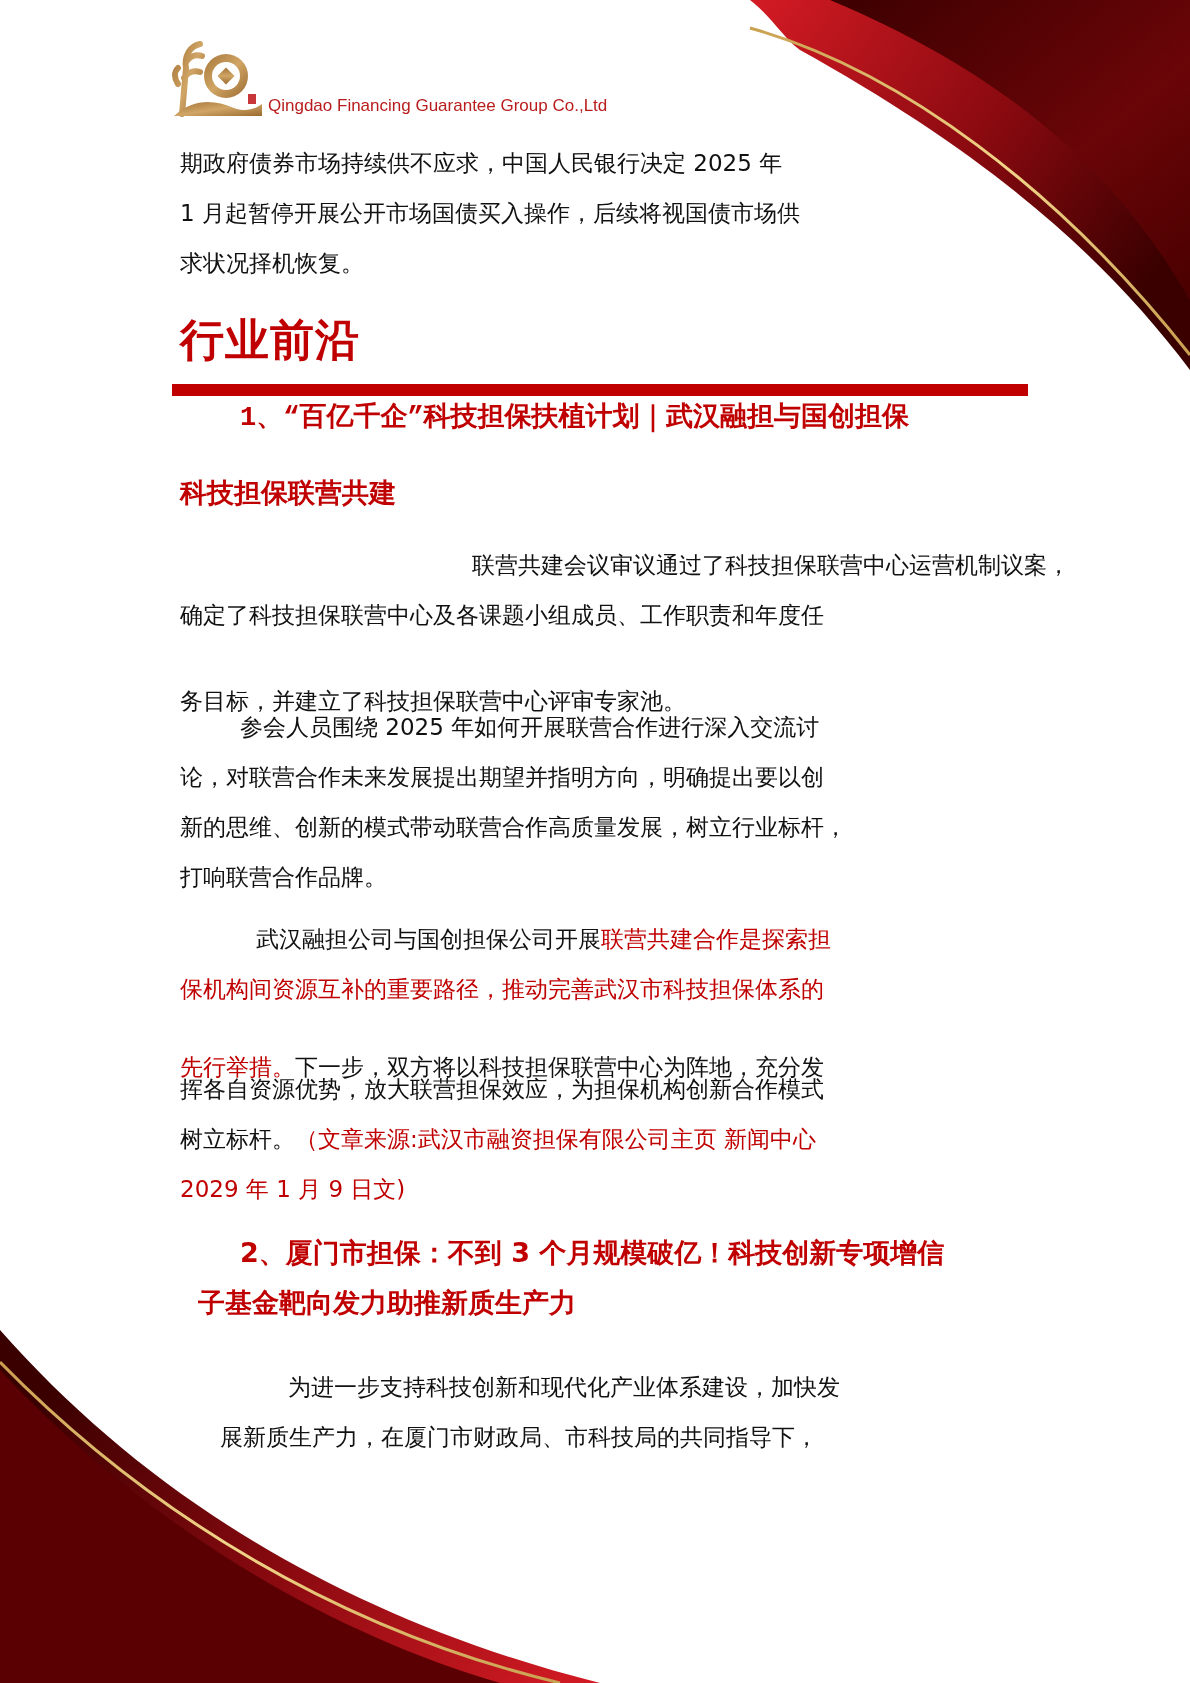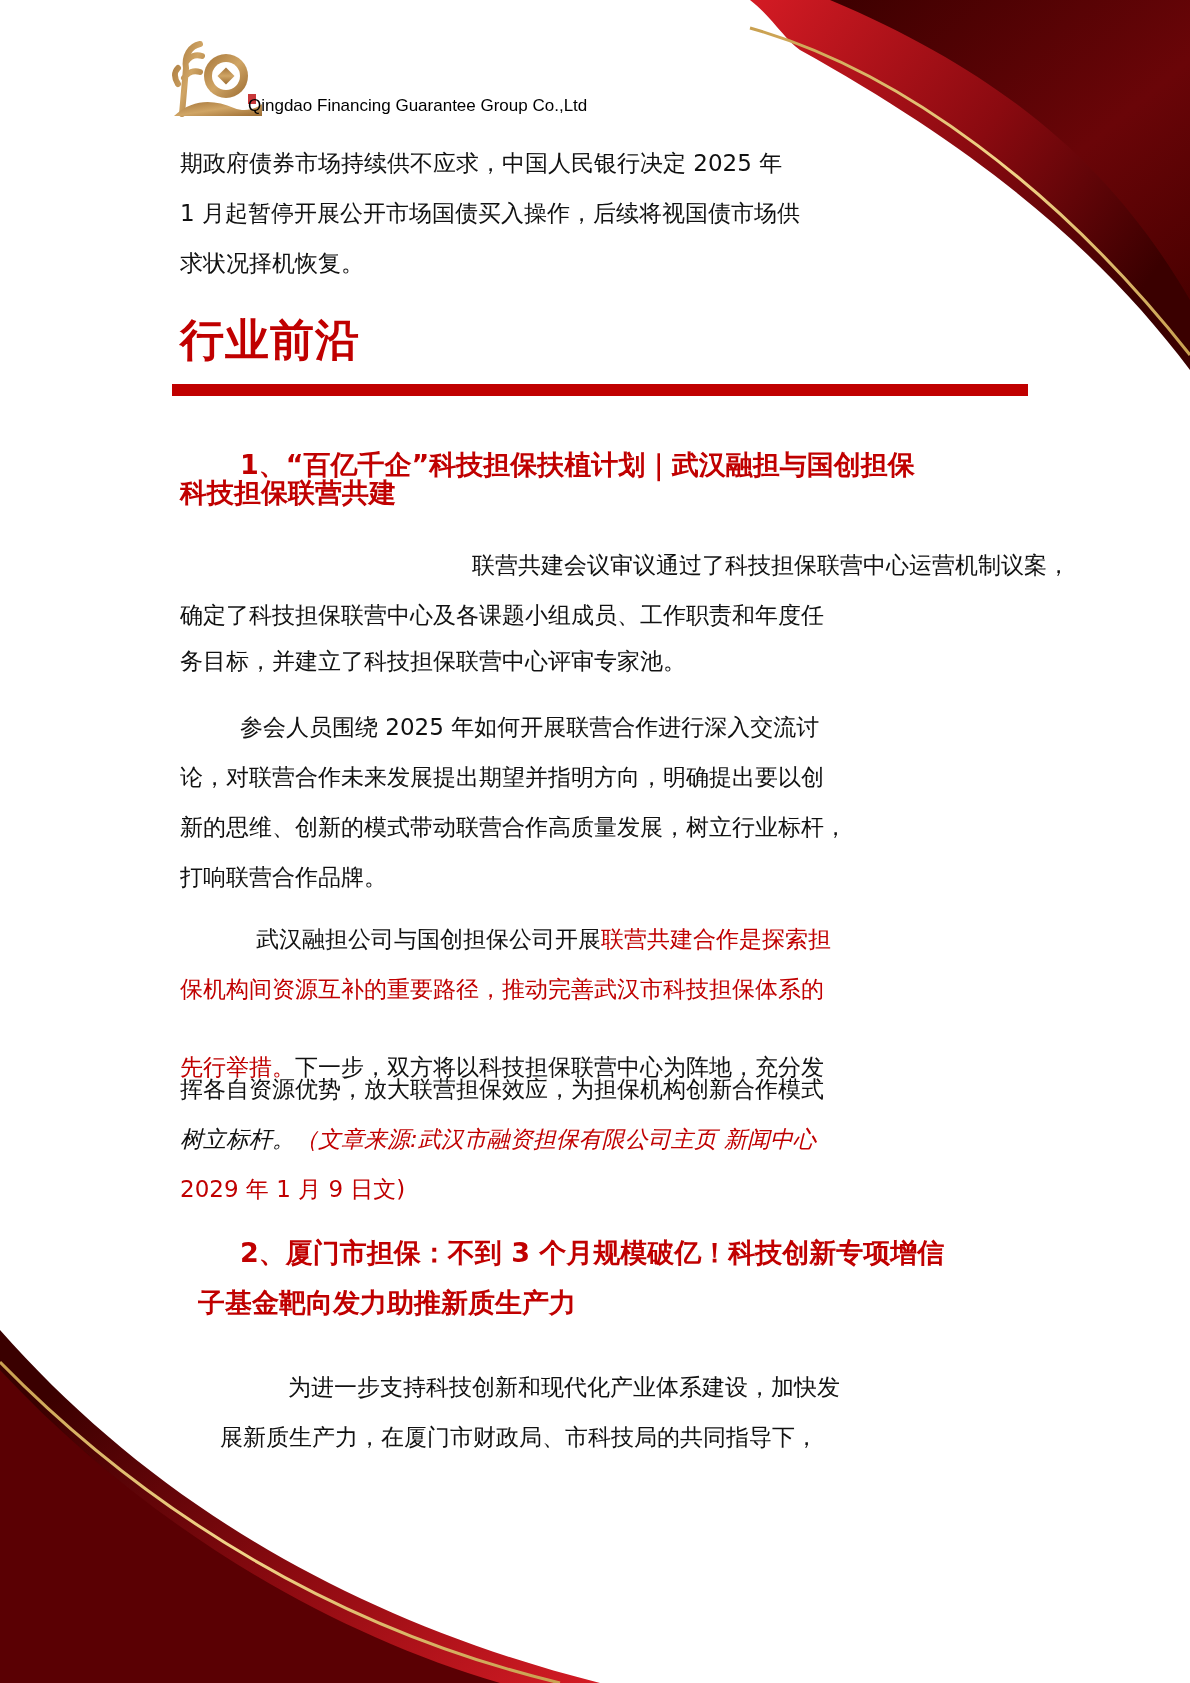--- a/index.html
+++ b/index.html
@@ -12,23 +12,23 @@
     .deco { position: absolute; left: 0; top: 0; width: 1190px; height: 1683px; pointer-events: none; }
     .logo { position: absolute; left: 164px; top: 38px; width: 500px; height: 80px; }
     .logo-mark { position: absolute; left: 0; top: 0; width: 100px; height: 80px; }
     .logo-cn {
       position: absolute; left: 100px; top: 2px;
       font-family: "DejaVu Sans", sans-serif; font-weight: bold;
       font-size: 44px; letter-spacing: 2px; color: #333333; line-height: 50px;
       white-space: nowrap;
     }
     .logo-en {
-      position: absolute; left: 84px; top: 58px;
+      position: absolute; left: 104px; top: 58px;
       font-family: "Liberation Sans", sans-serif;
-      font-size: 17px; color: #000000; line-height: 20px; white-space: nowrap;
+      font-size: 17px; color: #b91c1c; line-height: 20px; white-space: nowrap;
     }
     .p {
       position: absolute; left: 180px; font-size: 23px; line-height: 50px;
       color: #111111; width: 830px; white-space: nowrap;
     }
     .red { color: #c00000; }
     .section-title {
       position: absolute; left: 180px; top: 310px;
       font-family: "DejaVu Serif", serif; font-size: 44px; color: #c00000;
       line-height: 60px; letter-spacing: 1px; white-space: nowrap; font-weight: bold;
@@ -99,41 +99,41 @@
   <div class="logo-en">Qingdao Financing Guarantee Group Co.,Ltd</div>
 </div>
 
 <div class="p" style="top:138px;">期政府债券市场持续供不应求，中国人民银行决定 2025 年</div>
 <div class="p" style="top:188px;">1 月起暂停开展公开市场国债买入操作，后续将视国债市场供</div>
 <div class="p" style="top:238px;">求状况择机恢复。</div>
 
 <div class="section-title">行业前沿</div>
 <div class="section-rule"></div>
 
-<div class="h" style="left:240px; top:440px;">1、“百亿千企”科技担保扶植计划｜武汉融担与国创担保</div>
+<div class="h" style="left:240px; top:393px;font-family:Liberation Mono, monospace;">1、“百亿千企”科技担保扶植计划｜武汉融担与国创担保</div>
 <div class="h" style="left:180px; top:468px;">科技担保联营共建</div>
 
 <div class="p" style="left:240px; top:540px;text-align:right;">联营共建会议审议通过了科技担保联营中心运营机制议案，</div>
 <div class="p" style="top:590px;">确定了科技担保联营中心及各课题小组成员、工作职责和年度任</div>
-<div class="p" style="top:636px;">务目标，并建立了科技担保联营中心评审专家池。</div>
+<div class="p" style="top:676px;">务目标，并建立了科技担保联营中心评审专家池。</div>
 
 <div class="p" style="left:240px; top:702px;">参会人员围绕 2025 年如何开展联营合作进行深入交流讨</div>
 <div class="p" style="top:752px;">论，对联营合作未来发展提出期望并指明方向，明确提出要以创</div>
 <div class="p" style="top:802px;">新的思维、创新的模式带动联营合作高质量发展，树立行业标杆，</div>
 <div class="p" style="top:852px;">打响联营合作品牌。</div>
 
 <div class="p" style="left:256px; top:914px;">
   <span>武汉融担公司与国创担保公司开展</span><span class="red">联营共建合作是探索担</span>
 </div>
 <div class="p red" style="top:964px;">保机构间资源互补的重要路径，推动完善武汉市科技担保体系的</div>
 <div class="p" style="top:1042px;">
   <span class="red">先行举措。</span><span>下一步，双方将以科技担保联营中心为阵地，充分发</span>
 </div>
 <div class="p" style="top:1064px;">挥各自资源优势，放大联营担保效应，为担保机构创新合作模式</div>
-<div class="p" style="top:1114px;font-style:italic;">
+<div class="p" style="top:1114px;">
   <span>树立标杆。</span><span class="red">（文章来源:武汉市融资担保有限公司主页  新闻中心</span>
 </div>
 <div class="p red" style="top:1164px;">2029 年 1 月 9 日文)</div>
 
 <div class="h" style="left:240px; top:1228px;">2、厦门市担保：不到 3 个月规模破亿！科技创新专项增信</div>
 <div class="h" style="left:198px; top:1278px;">子基金靶向发力助推新质生产力</div>
 
 <div class="p" style="left:288px; top:1362px;">为进一步支持科技创新和现代化产业体系建设，加快发</div>
 <div class="p" style="left:220px; top:1412px;">展新质生产力，在厦门市财政局、市科技局的共同指导下，</div>
 

